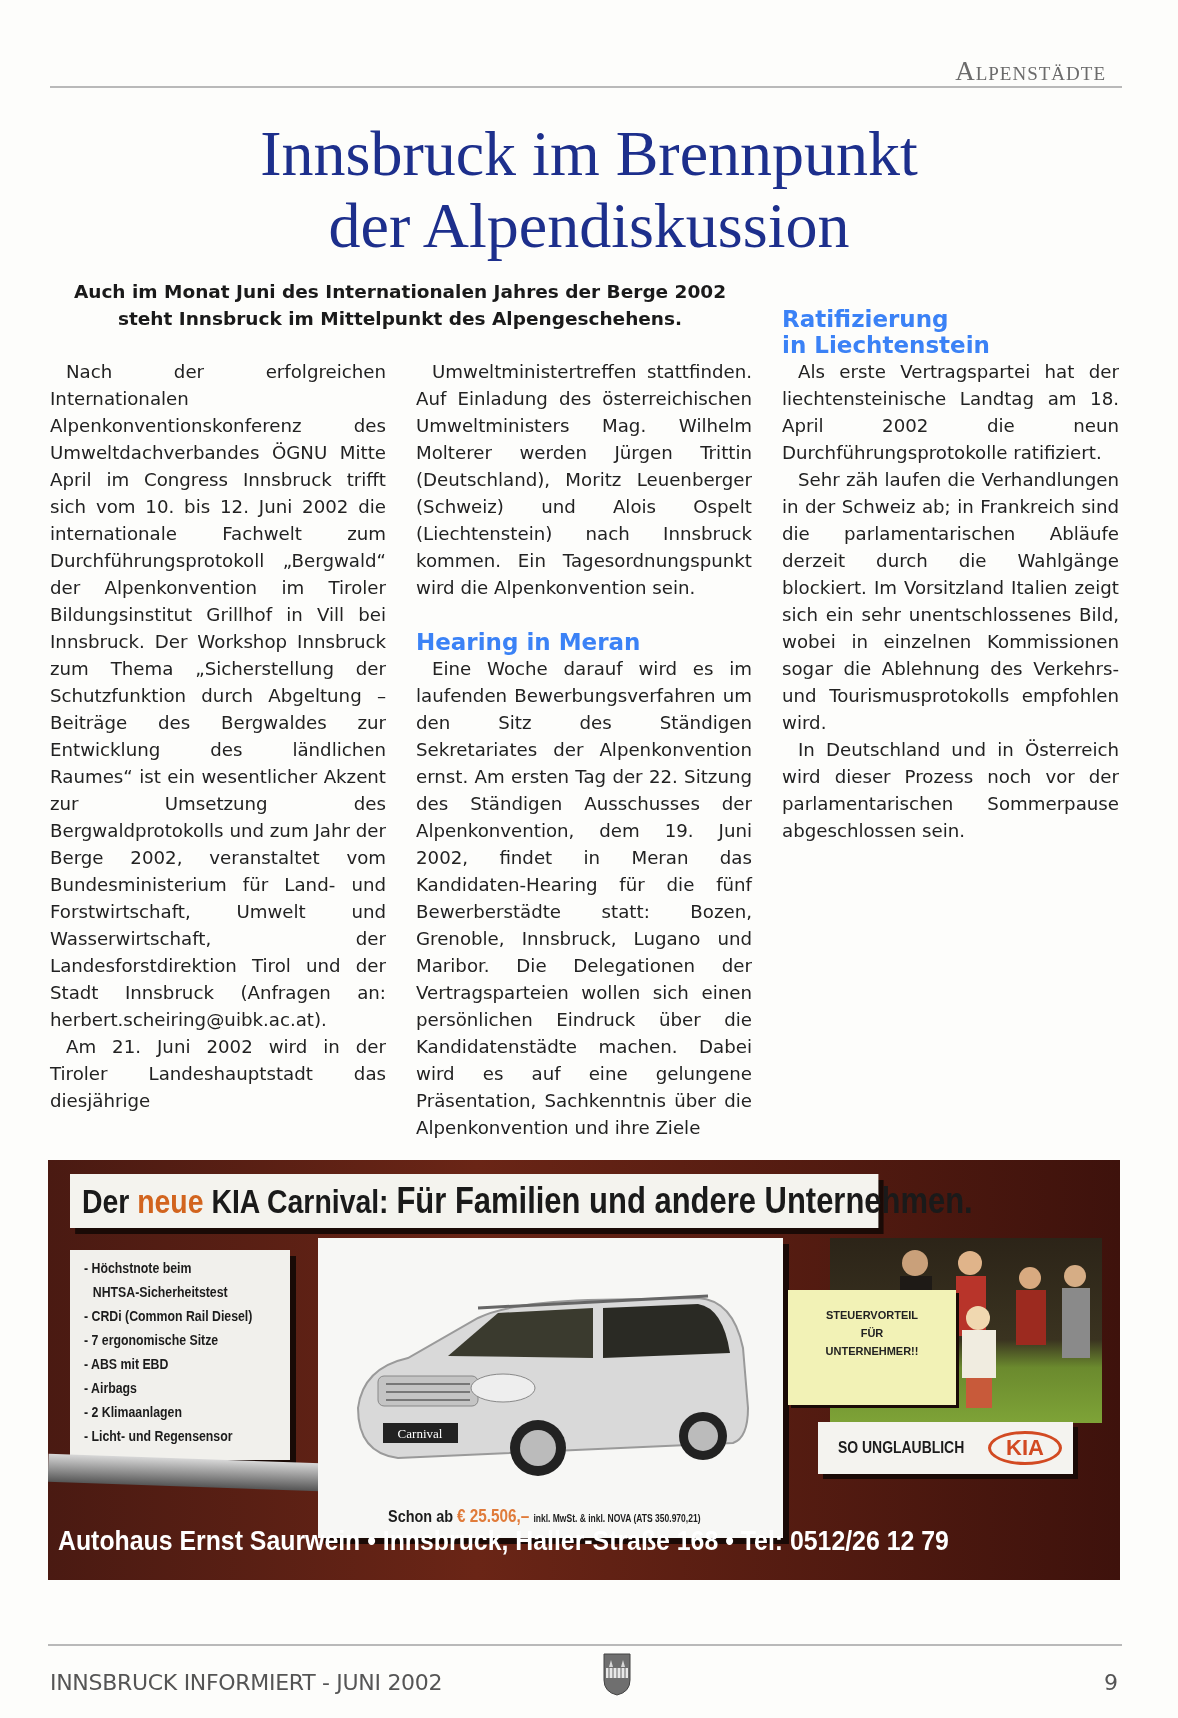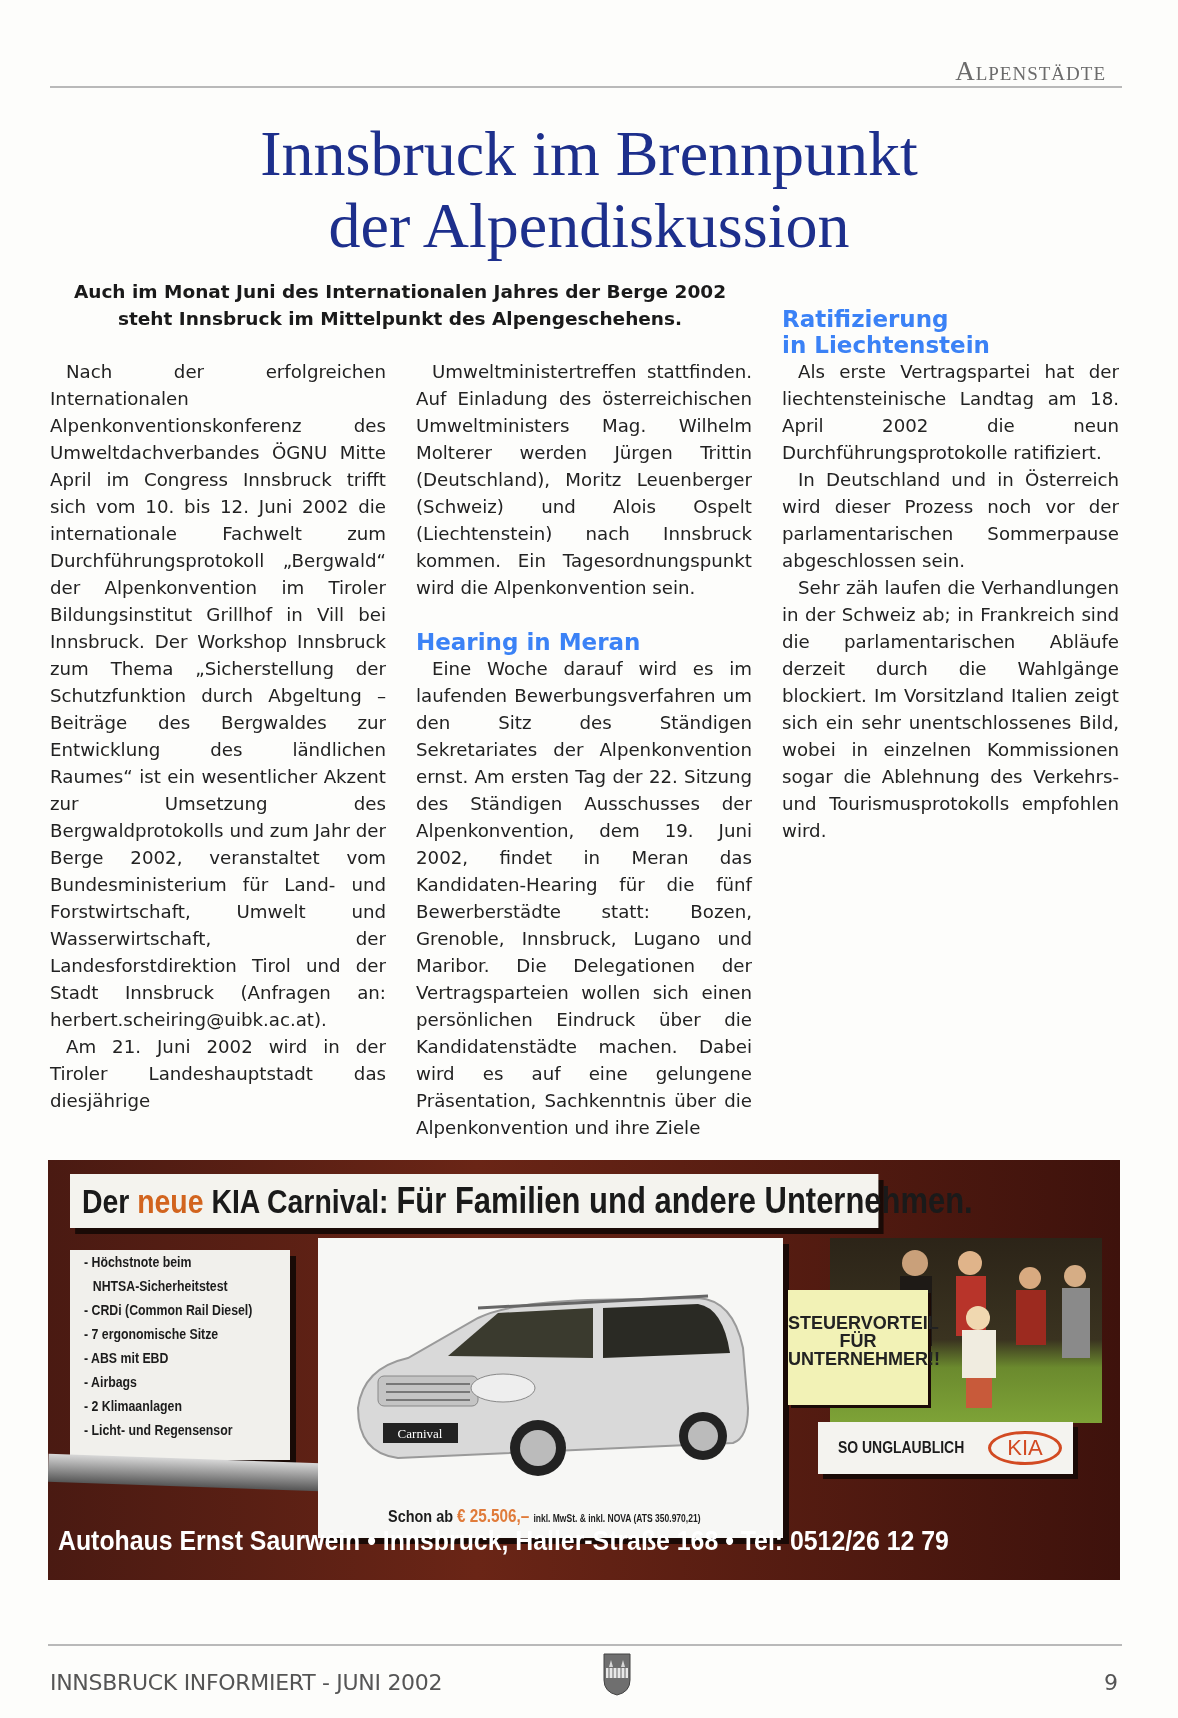--- a/index.html
+++ b/index.html
@@ -13,33 +13,33 @@
   .col h3 { font-size: 23px; line-height: 26px; color: #3b82f6; text-align: left; font-weight: bold; text-indent: 0; }
   .col1 { left: 50px; top: 358px; width: 336px; }
   .col2 { left: 416px; top: 358px; width: 336px; }
   .col3 { left: 782px; top: 278px; width: 337px; }
   .h-space { margin-top: 28px; }
   
   .ad { position: absolute; left: 48px; top: 1160px; width: 1072px; height: 420px; background: linear-gradient(90deg, #4a1a12 0%, #6a2516 40%, #3e120c 100%); overflow: hidden; }
   .ad-headline { position: absolute; left: 22px; top: 14px; width: 940px; height: 54px; background: #f4f3ee; box-shadow: 6px 6px 0 #1a0a06; font-family: "Liberation Sans", sans-serif; font-weight: bold; font-size: 33px; line-height: 54px; padding-left: 14px; color: #1a1a1a; transform: scaleX(0.86); transform-origin: left; white-space: nowrap; }
   .ad-headline .neue { color: #d2641e; }
   .ad-headline .big { font-size: 36px; }
-  .features { position: absolute; left: 22px; top: 90px; width: 220px; height: 210px; background: #f1f0ec; box-shadow: 6px 6px 0 #1a0a06; padding: 0 10px 0 14px; }
+  .features { position: absolute; left: 22px; top: 90px; width: 220px; height: 210px; background: #f1f0ec; box-shadow: 6px 6px 0 #1a0a06; padding: 6px 10px 0 14px; }
   .features li { list-style: none; font-family: "Liberation Sans", sans-serif; font-weight: bold; font-size: 14px; line-height: 24px; color: #1c1c1c; transform: scaleX(0.88); transform-origin: left; white-space: nowrap; }
   .car-panel { position: absolute; left: 270px; top: 78px; width: 465px; height: 300px; background: #f7f7f5; box-shadow: 6px 6px 0 #1a0a06; }
   .car { position: absolute; left: 20px; top: 20px; width: 420px; height: 230px; }
   .price { position: absolute; left: 70px; top: 268px; font-family: "Liberation Sans", sans-serif; font-weight: bold; font-size: 17px; color: #1c1c1c; transform: scaleX(0.85); transform-origin: left; white-space: nowrap; }
   .price .euro { color: #e07b3a; font-size: 18px; }
   .price .small { font-size: 10px; }
   .family-photo { position: absolute; left: 782px; top: 78px; width: 272px; height: 185px; background: linear-gradient(180deg, #2c2418 0%, #3a3320 55%, #6b8a2e 70%, #7ea337 100%); }
   .pen { position: absolute; left: 0; top: 300px; width: 360px; height: 28px; background: linear-gradient(180deg, #d8d8d8, #8a8a8a 60%, #555); border-radius: 0 14px 14px 0; transform: rotate(2deg); }
-  .sticker { position: absolute; left: 740px; top: 130px; width: 140px; height: 115px; background: #f2f2b6; box-shadow: 3px 3px 0 #1a0a06; font-family: "Liberation Sans", sans-serif; font-weight: bold; font-size: 18px; line-height: 18px; text-align: center; padding-top: 24px; color: #222; }
+  .sticker { position: absolute; left: 740px; top: 130px; width: 168px; height: 115px; background: #f2f2b6; box-shadow: 3px 3px 0 #1a0a06; font-family: "Liberation Sans", sans-serif; font-weight: bold; font-size: 11px; line-height: 18px; text-align: center; padding-top: 16px; color: #222; }
   .kia-box { position: absolute; left: 770px; top: 262px; width: 255px; height: 52px; background: #f4f3ef; box-shadow: 5px 5px 0 #1a0a06; display: flex; align-items: center; padding-left: 20px; gap: 10px; }
   .kia-slogan { font-family: "Liberation Sans", sans-serif; font-weight: bold; font-size: 17px; color: #1c1c1c; transform: scaleX(0.82); transform-origin: left; white-space: nowrap; }
-  .kia-logo { border: 3px solid #d24a22; border-radius: 50%; width: 74px; height: 34px; text-align: center; font-family: "Liberation Sans", sans-serif; font-weight: normal; font-size: 22px; line-height: 28px; color: #d24a22; margin-left: -14px; }
+  .kia-logo { border: 3px solid #d24a22; border-radius: 50%; width: 74px; height: 34px; text-align: center; font-family: "Liberation Sans", sans-serif; font-weight: bold; font-size: 22px; line-height: 28px; color: #d24a22; margin-left: -14px; }
   .dealer { position: absolute; left: 10px; top: 366px; width: 1060px; font-family: "Liberation Sans", sans-serif; font-weight: bold; font-size: 27px; color: #ffffff; white-space: nowrap; transform: scaleX(0.92); transform-origin: left; }
   
   .bottom-rule { position: absolute; left: 48px; right: 56px; top: 1644px; height: 2px; background: #b9b9b9; }
   .footer-left { position: absolute; left: 50px; top: 1670px; font-size: 22px; color: #555; letter-spacing: -0.3px; }
   .crest { position: absolute; left: 602px; top: 1652px; width: 30px; height: 44px; }
   .page-num { position: absolute; right: 60px; top: 1670px; font-size: 22px; color: #555; }
 </style>
 </head>
 <body>
 
@@ -63,22 +63,22 @@
   <h3 class="h-space">Hearing in Meran</h3>
   <p>Eine Woche darauf wird es im laufenden Bewerbungsverfahren um den Sitz des Ständigen Sekretariates der Alpenkonvention ernst. Am ersten Tag der 22. Sitzung des Ständigen Ausschusses der Alpenkonvention, dem 19. Juni 2002, findet in Meran das Kandidaten-Hearing für die fünf Bewerberstädte statt: Bozen, Grenoble, Innsbruck, Lugano und Maribor. Die Delegationen der Vertragsparteien wollen sich einen persönlichen Eindruck über die Kandidatenstädte machen. Dabei wird es auf eine gelungene Präsentation, Sachkenntnis über die Alpenkonvention und ihre Ziele</p>
 </div>
 
 <div class="col col3">
   <h3 class="h-space">
     <span>Ratifizierung</span><br>
     <span>in Liechtenstein</span>
   </h3>
   <p>Als erste Vertragspartei hat der liechtensteinische Landtag am 18. April 2002 die neun Durchführungsprotokolle ratifiziert.</p>
+  <p>Sehr zäh laufen die Verhandlungen in der Schweiz ab; in Frankreich sind die parlamentarischen Abläufe derzeit durch die Wahlgänge blockiert. Im Vorsitzland Italien zeigt sich ein sehr unentschlossenes Bild, wobei in einzelnen Kommissionen sogar die Ablehnung des Verkehrs- und Tourismusprotokolls empfohlen wird.</p>
   <p>In Deutschland und in Österreich wird dieser Prozess noch vor der parlamentarischen Sommerpause abgeschlossen sein.</p>
-  <p>Sehr zäh laufen die Verhandlungen in der Schweiz ab; in Frankreich sind die parlamentarischen Abläufe derzeit durch die Wahlgänge blockiert. Im Vorsitzland Italien zeigt sich ein sehr unentschlossenes Bild, wobei in einzelnen Kommissionen sogar die Ablehnung des Verkehrs- und Tourismusprotokolls empfohlen wird.</p>
 </div>
 
 <div class="ad">
   <div class="ad-headline">
     <span>Der</span>
     <span class="neue">neue</span>
     <span>KIA Carnival:</span>
     <span class="big">Für Familien und andere Unternehmen.</span>
   </div>
 

